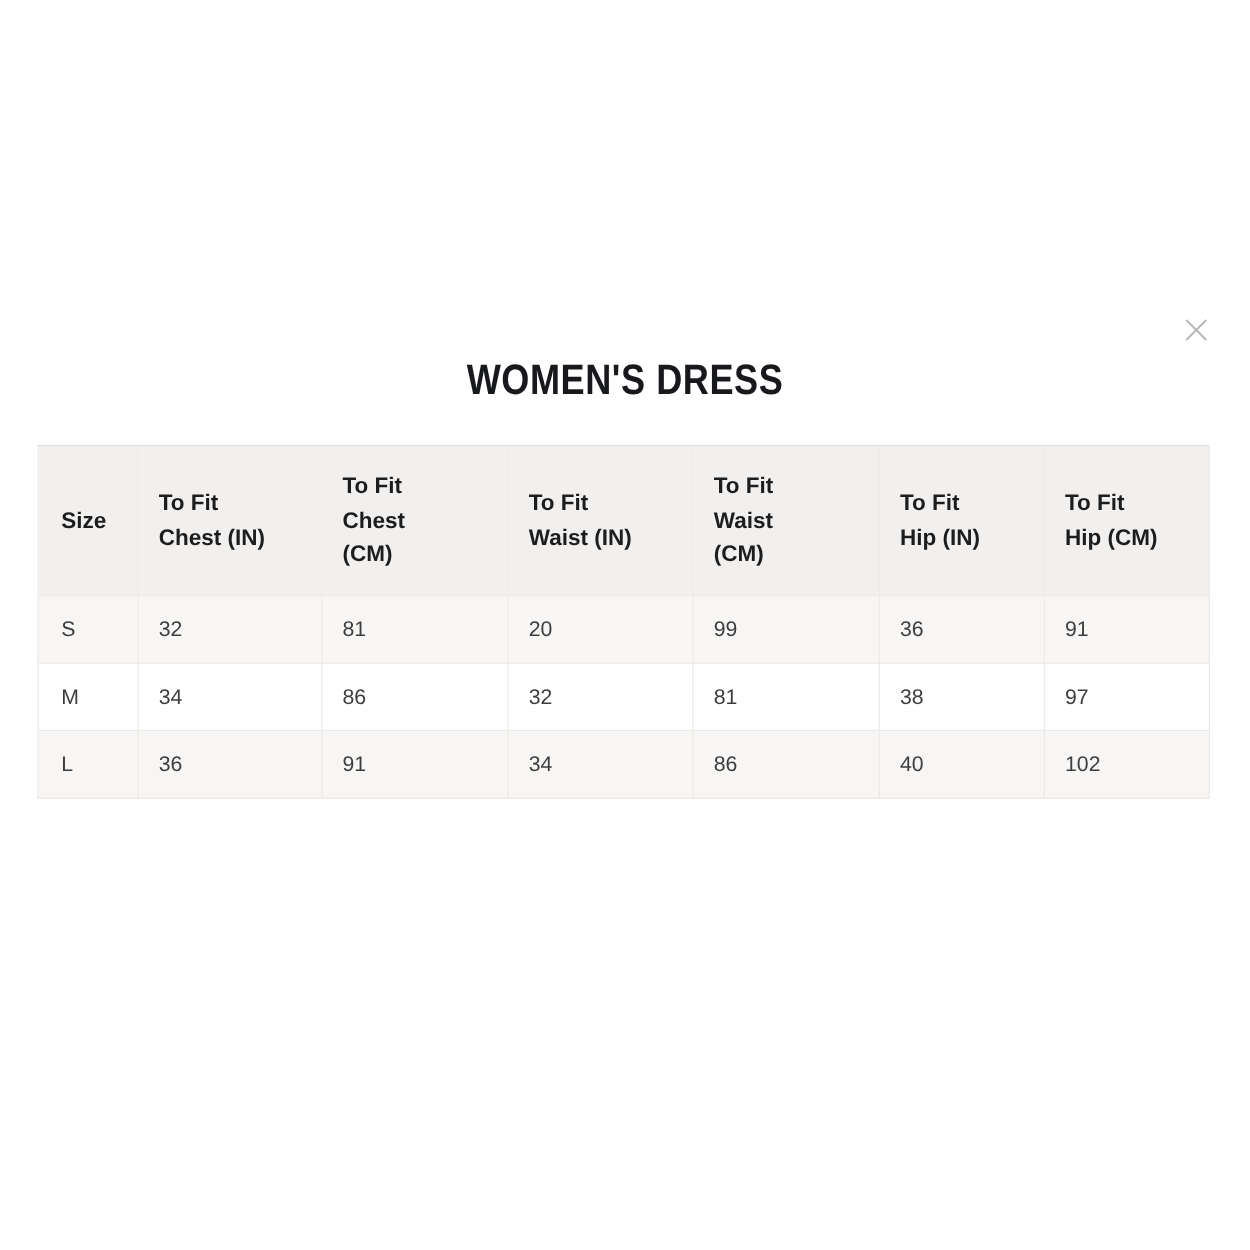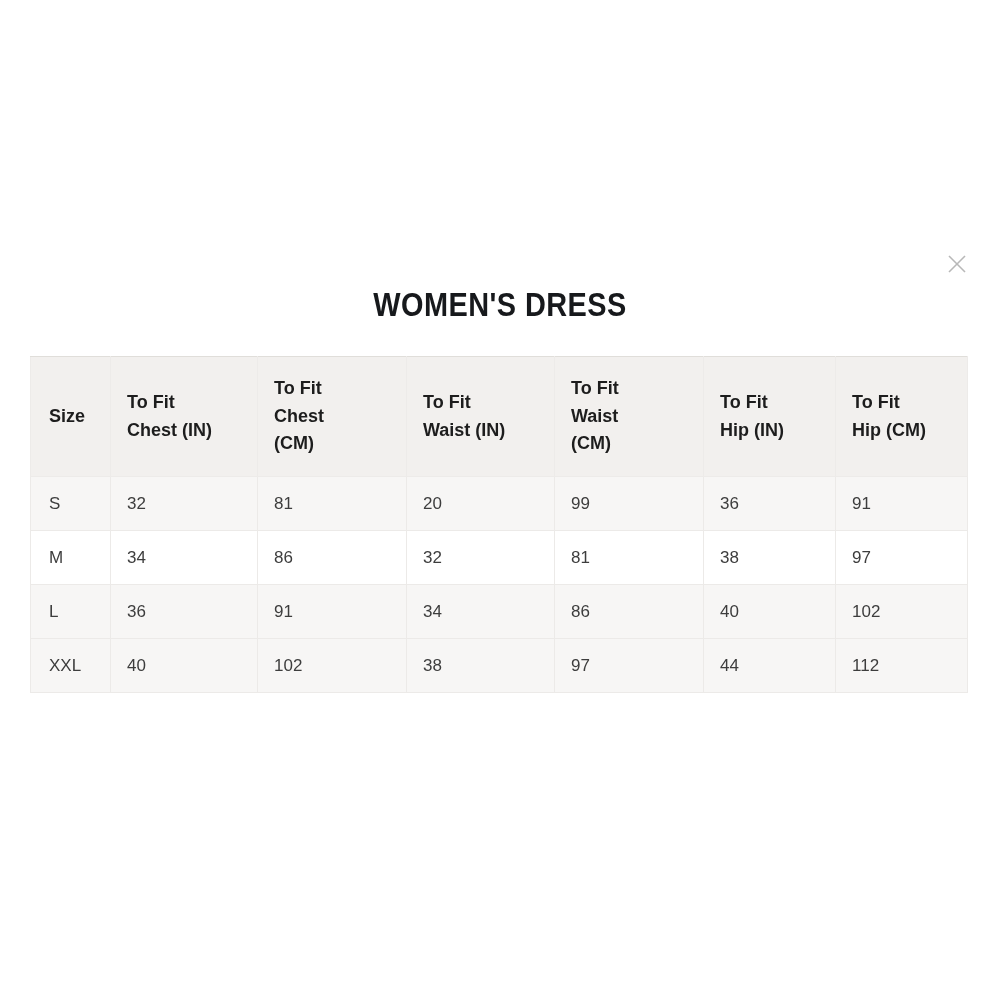--- a/index.html
+++ b/index.html
@@ -150,24 +150,15 @@
       </tr>
       <tr class="row-odd">
         <td class="first-col">L</td>
         <td>36</td>
         <td>91</td>
         <td>34</td>
         <td>86</td>
         <td>40</td>
         <td>102</td>
       </tr>
-      <tr class="row-odd">
-        <td class="first-col">XXL</td>
-        <td>40</td>
-        <td>102</td>
-        <td>38</td>
-        <td>97</td>
-        <td>44</td>
-        <td>112</td>
-      </tr>
     </tbody>
   </table>
 </div>
 
 </body></html>

